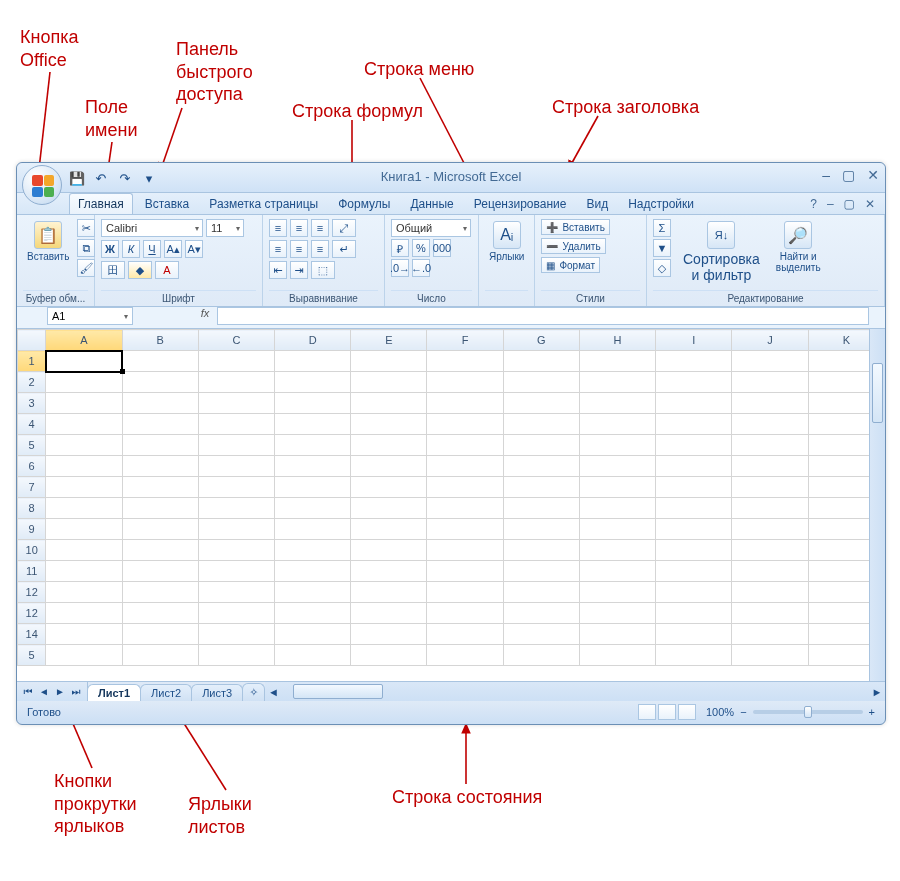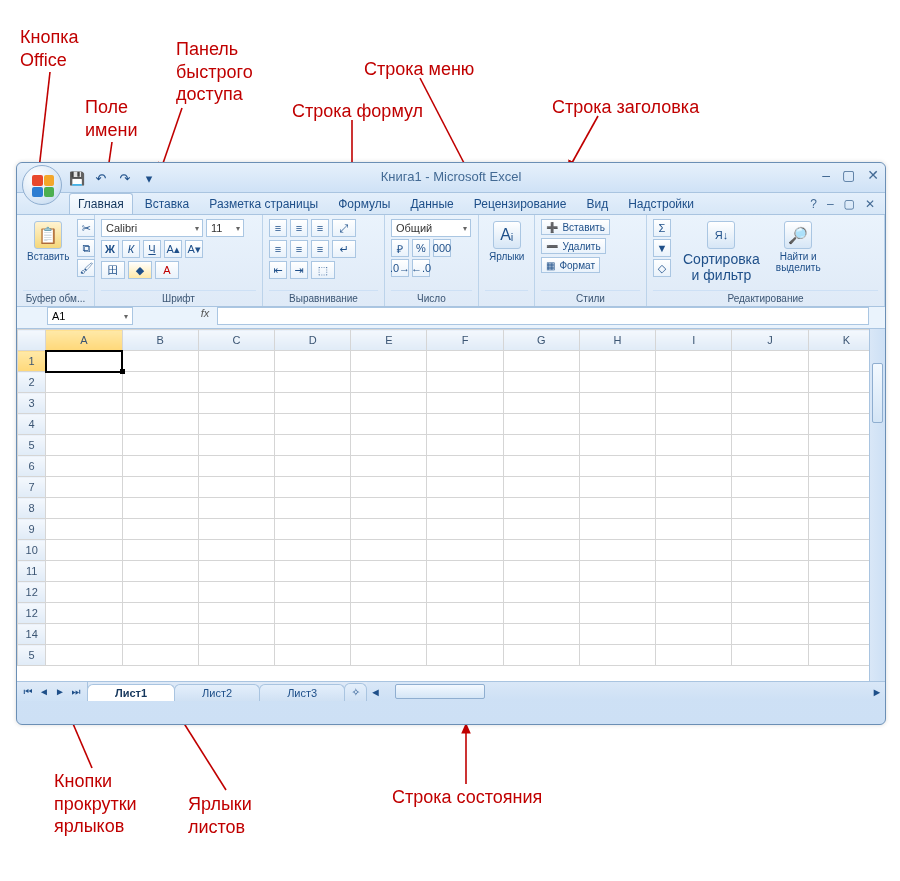--- a/index.html
+++ b/index.html
@@ -53,21 +53,21 @@
   .rowh{width:26px;text-align:center;background:linear-gradient(#f4f8fd,#e0ebf7);color:#3b5573}
   .colh{text-align:center;width:70px}
   .active-cell{outline:2px solid #000;outline-offset:-1px;position:relative}
   .active-cell::after{content:"";position:absolute;right:-3px;bottom:-3px;width:5px;height:5px;background:#000}
   .colh.actcol,.rowh.actrow{background:linear-gradient(#ffe9a8,#ffd879)}
   
   .tabsrow{height:20px;display:flex;border-top:1px solid #a9c4e0;background:linear-gradient(#dfeaf7,#cfe2f6)}
   .tabscroll{display:flex;align-items:center;gap:2px;padding:0 4px;border-right:1px solid #a9c4e0}
   .tbtn{width:14px;height:14px;display:flex;align-items:center;justify-content:center;color:#1e4f89;font-size:10px}
   .stabs{display:flex;align-items:flex-end;gap:0}
-  .stab{padding:2px 27px;font-size:11px;color:#1e4f89;background:linear-gradient(#e4effb,#d0e1f4);border:1px solid #a9c4e0;border-bottom:none;border-radius:6px 6px 0 0;margin-left:-1px}
+  .stab{padding:2px 10px;font-size:11px;color:#1e4f89;background:linear-gradient(#e4effb,#d0e1f4);border:1px solid #a9c4e0;border-bottom:none;border-radius:6px 6px 0 0;margin-left:-1px}
   .stab.active{background:#fff;font-weight:bold;color:#14365c}
   .hscroll{flex:1;background:linear-gradient(#d9e7f7,#cde0f5);display:flex;align-items:center;position:relative}
   .hscroll .thumb{position:absolute;left:28px;width:90px;top:2px;bottom:2px;border:1px solid #8faed0;background:linear-gradient(#f3f9ff,#d4e5f6);border-radius:2px}
   .hscroll .sbtn{width:16px;text-align:center;color:#1e4f89}
   
   .status{height:22px;background:linear-gradient(#dfeaf7,#cde0f5);display:flex;align-items:center;font-size:11px;color:#1e4f89;border-radius:0 0 6px 6px}
   .status .ready{padding:0 10px}
   .status .viewbtns{margin-left:auto;display:flex;align-items:center;gap:2px}
   .vbtn{width:18px;height:16px;border:1px solid #aac6e2;background:linear-gradient(#fff,#e9f2fb)}
   .zoom{display:flex;align-items:center;gap:6px;padding:0 10px}
@@ -559,15 +559,31 @@
         <div class="stab">Лист3</div>
         <div class="stab" style="padding:2px 6px">✧</div>
       </div>
       <div class="hscroll">
         <div class="sbtn">◄</div>
         <div class="thumb"></div>
         <div class="sbtn" style="margin-left:auto">►</div>
       </div>
     </div>
 
+    <div class="status">
+      <div class="ready">Готово</div>
+      <div class="viewbtns">
+        <div class="vbtn"></div>
+        <div class="vbtn"></div>
+        <div class="vbtn"></div>
+      </div>
+      <div class="zoom">
+        <span>100%</span>
+        <span>−</span>
+        <div class="slider">
+            <div class="knob"></div>
+          </div>
+        <span>+</span>
+      </div>
+    </div>
 
   </div>
 </div>
 
 </body></html>

